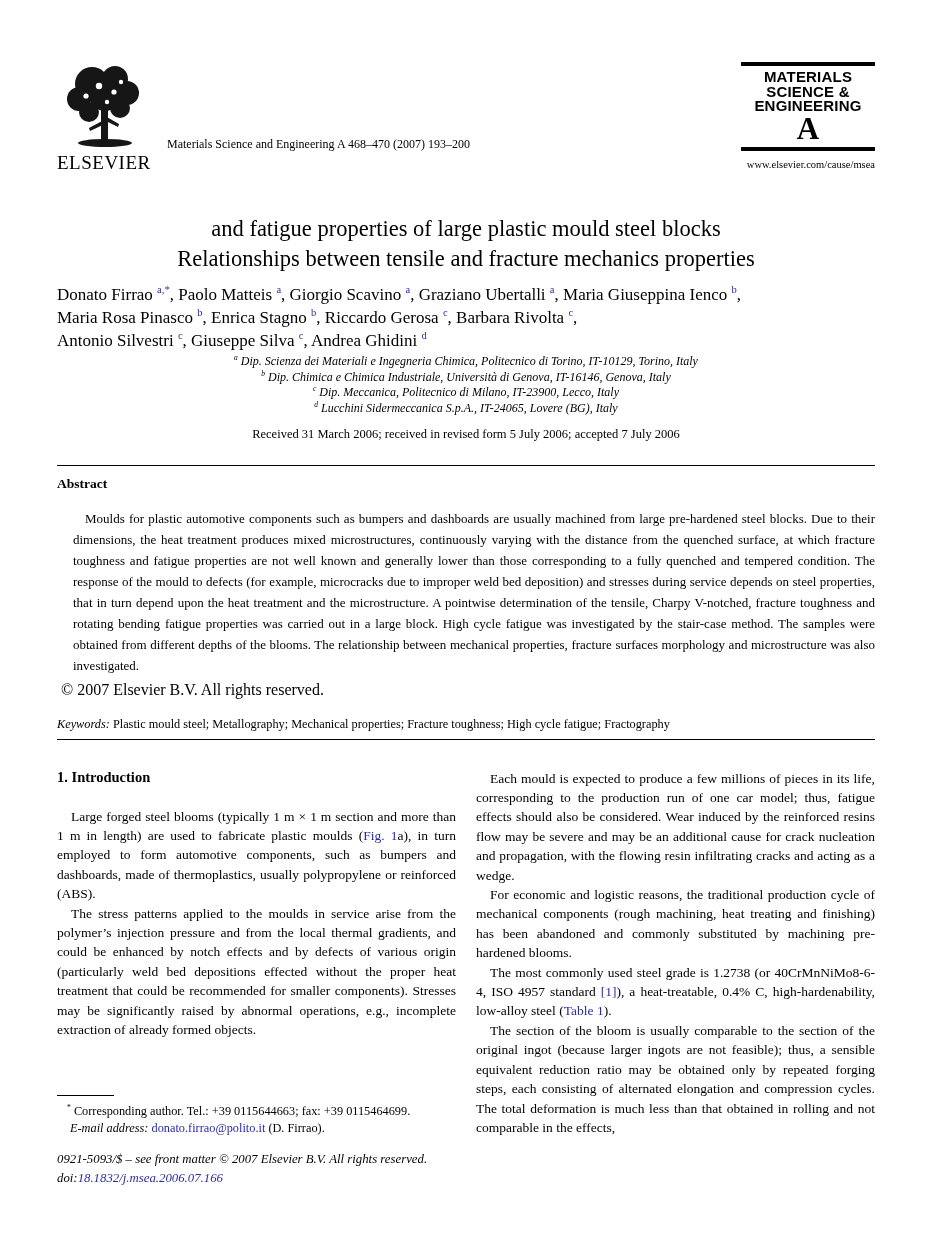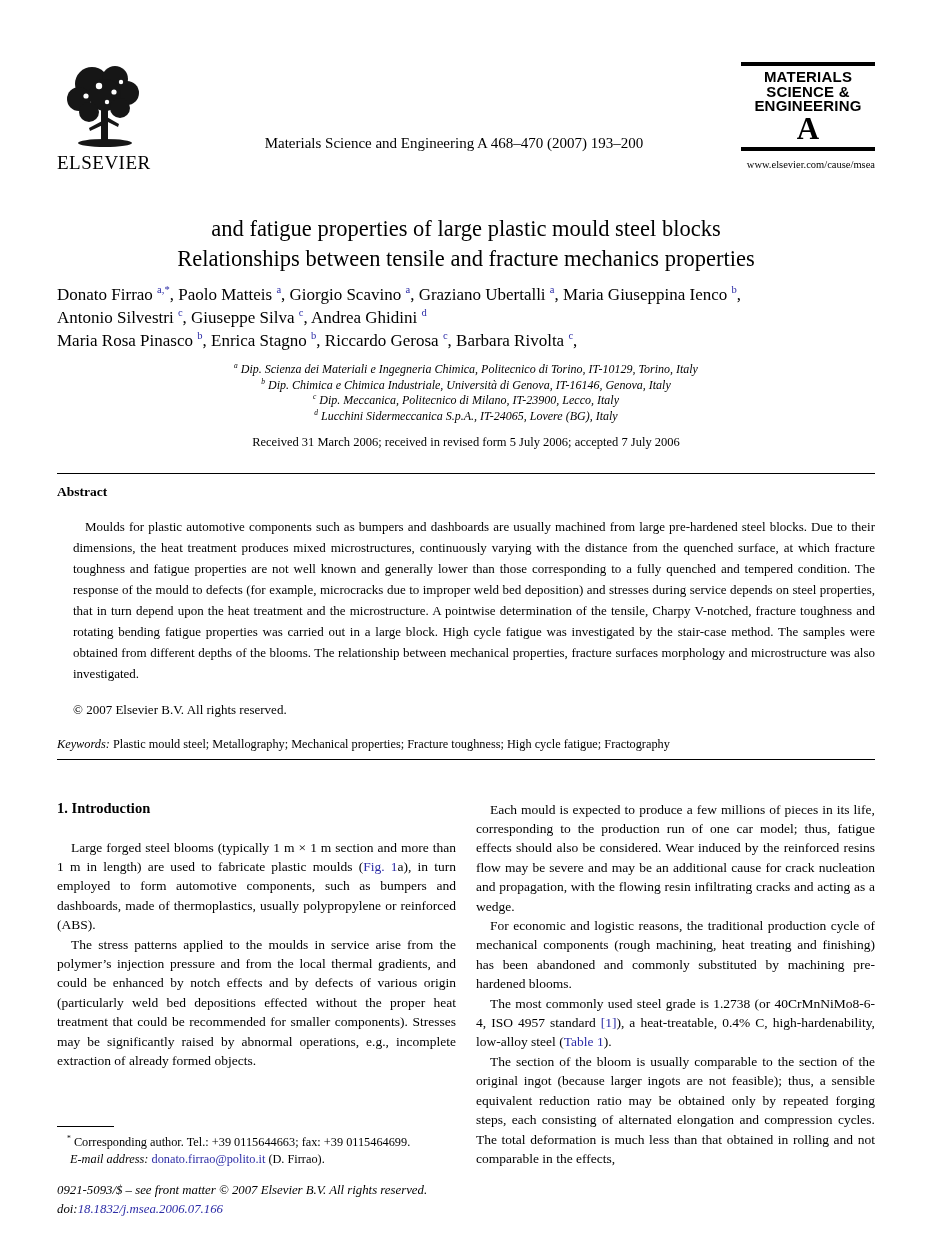--- a/index.html
+++ b/index.html
@@ -13,49 +13,49 @@
   .page{width:925px;height:1235px;padding:0 50px 0 57px;}
   .link{color:var(--link);text-decoration:none;cursor:pointer;}
   .it{font-style:italic;}
   sup{font-size:0.62em;line-height:0;vertical-align:super;}
 
   
   header{margin-top:62px;display:flex;align-items:flex-start;}
   .logo-left{width:110px;flex:0 0 auto;text-align:left;}
   .logo-left svg{display:block;margin-left:2px;}
   .elsevier-word{font-size:19px;letter-spacing:0.5px;margin-top:0px;}
-  .citation{flex:1;text-align:center;font-size:15px;align-self:flex-end;padding-bottom:22px;}
+  .citation{flex:1;font-size:12px;align-self:flex-end;padding-bottom:22px;}
   .logo-right{width:134px;flex:0 0 auto;}
   .jbox{border:0;}
   .rule2a{height:3px;border-top:3px solid #000;border-bottom:1.5px solid #000;margin-bottom:4px;}
   .rule2b{height:3px;border-top:1.5px solid #000;border-bottom:3px solid #000;margin-top:3px;}
   .jl{font-family:"Liberation Sans","DejaVu Sans",sans-serif;font-weight:bold;font-size:15px;line-height:14.5px;text-align:center;letter-spacing:0.2px;}
   .jA{font-weight:bold;font-size:31px;line-height:30px;text-align:center;}
   .site{font-size:10.5px;text-align:right;margin-top:8px;color:var(--ink);}
 
   
   h1{margin:40px auto 0 auto;font-weight:normal;font-size:22.5px;line-height:30px;text-align:center;max-width:760px;}
   h1 .tline{display:block;}
   .authors{margin-top:9px;text-align:left;font-size:17px;line-height:23px;}
-  .affils{margin-top:10px;text-align:center;font-style:italic;font-size:12px;line-height:15.5px;}
+  .affils{margin-top:2px;text-align:center;font-style:italic;font-size:12px;line-height:15.5px;}
   .received{margin-top:11px;text-align:center;font-size:12.5px;}
 
   .hrule{border:0;border-top:1.5px solid #000;height:0;}
   .rule-abs-top{margin-top:23px;}
   .rule-abs-bot{margin-top:7px;}
 
   
   .abs-head{margin:10px 0 16px 0;font-size:13.5px;font-weight:bold;}
   .abs{margin:11px 0 0 16px;font-size:13px;line-height:21px;text-align:justify;text-indent:12px;}
-  .copy{margin:16px;font-size:13px;line-height:19.6px;}
+  .copy{margin:4px;font-size:16px;line-height:19.6px;}
   .keywords{margin-top:17px;font-size:12.3px;}
 
   
   .cols{margin-top:29px;display:flex;gap:20px;}
-  .col{width:399px;min-height:367px;margin-top:11px;}
+  .col{width:399px;min-height:367px;}
   .col.left{display:flex;flex-direction:column;}
   .col h3{margin:0 0 21px 0;font-size:14.5px;font-weight:bold;}
   .col p{margin:0;font-size:13.5px;line-height:19.4px;text-align:justify;text-indent:14px;}
 
   
   .footnote{margin-top:auto;font-size:12.3px;line-height:17px;}
   .fnrule{width:57px;border-top:1.3px solid #000;margin-bottom:7px;}
   .fn1{text-indent:10px;}
   .fn2{text-indent:13px;}
 
@@ -108,22 +108,22 @@
     </div>
   </header>
 
   <h1>
     <span class="tline">and fatigue properties of large plastic mould steel blocks</span>
     <span class="tline">Relationships between tensile and fracture mechanics properties</span>
   </h1>
 
   <div class="authors">
     <div><span>Donato Firrao </span><sup class="link">a,*</sup><span>, Paolo Matteis </span><sup class="link">a</sup><span>, Giorgio Scavino </span><sup class="link">a</sup><span>, Graziano Ubertalli </span><sup class="link">a</sup><span>, Maria Giuseppina Ienco </span><sup class="link">b</sup><span>,</span></div>
+    <div><span>Maria Rosa Pinasco </span><sup class="link">b</sup><span>, Enrica Stagno </span><sup class="link">b</sup><span>, Riccardo Gerosa </span><sup class="link">c</sup><span>, Barbara Rivolta </span><sup class="link">c</sup><span>,</span></div>
     <div><span>Antonio Silvestri </span><sup class="link">c</sup><span>, Giuseppe Silva </span><sup class="link">c</sup><span>, Andrea Ghidini </span><sup class="link">d</sup></div>
-    <div><span>Maria Rosa Pinasco </span><sup class="link">b</sup><span>, Enrica Stagno </span><sup class="link">b</sup><span>, Riccardo Gerosa </span><sup class="link">c</sup><span>, Barbara Rivolta </span><sup class="link">c</sup><span>,</span></div>
   </div>
 
   <div class="affils">
     <div><sup>a</sup><span> Dip. Scienza dei Materiali e Ingegneria Chimica, Politecnico di Torino, IT-10129, Torino, Italy</span></div>
     <div><sup>b</sup><span> Dip. Chimica e Chimica Industriale, Università di Genova, IT-16146, Genova, Italy</span></div>
     <div><sup>c</sup><span> Dip. Meccanica, Politecnico di Milano, IT-23900, Lecco, Italy</span></div>
     <div><sup>d</sup><span> Lucchini Sidermeccanica S.p.A., IT-24065, Lovere (BG), Italy</span></div>
   </div>
 
   <div class="received">Received 31 March 2006; received in revised form 5 July 2006; accepted 7 July 2006</div>

